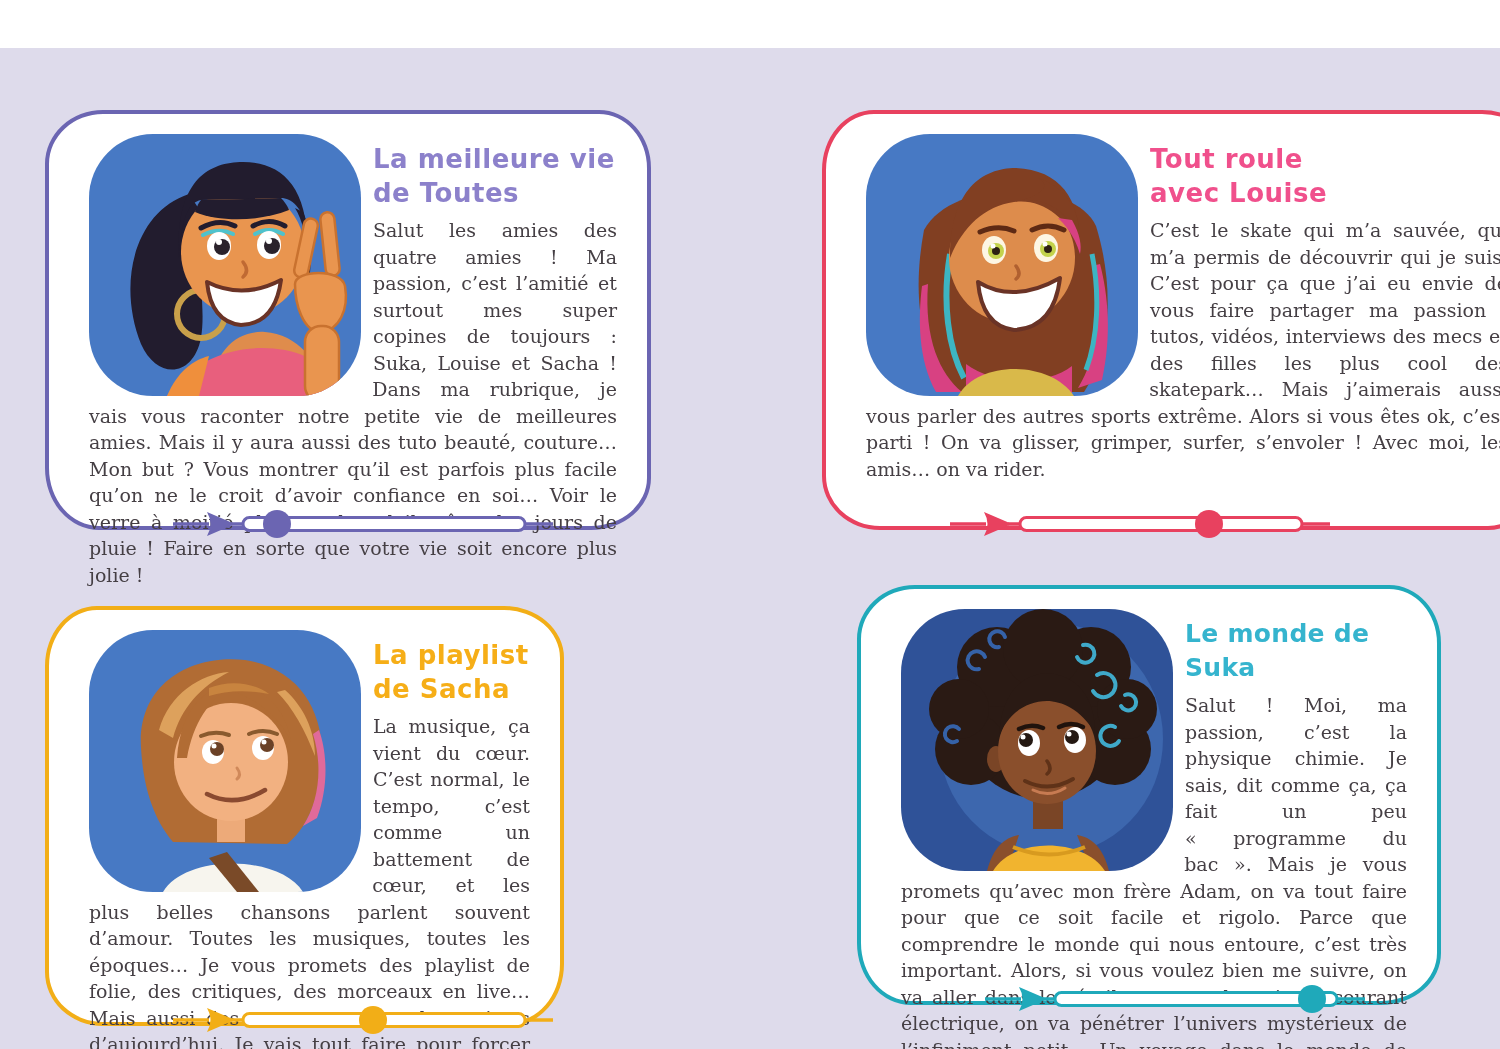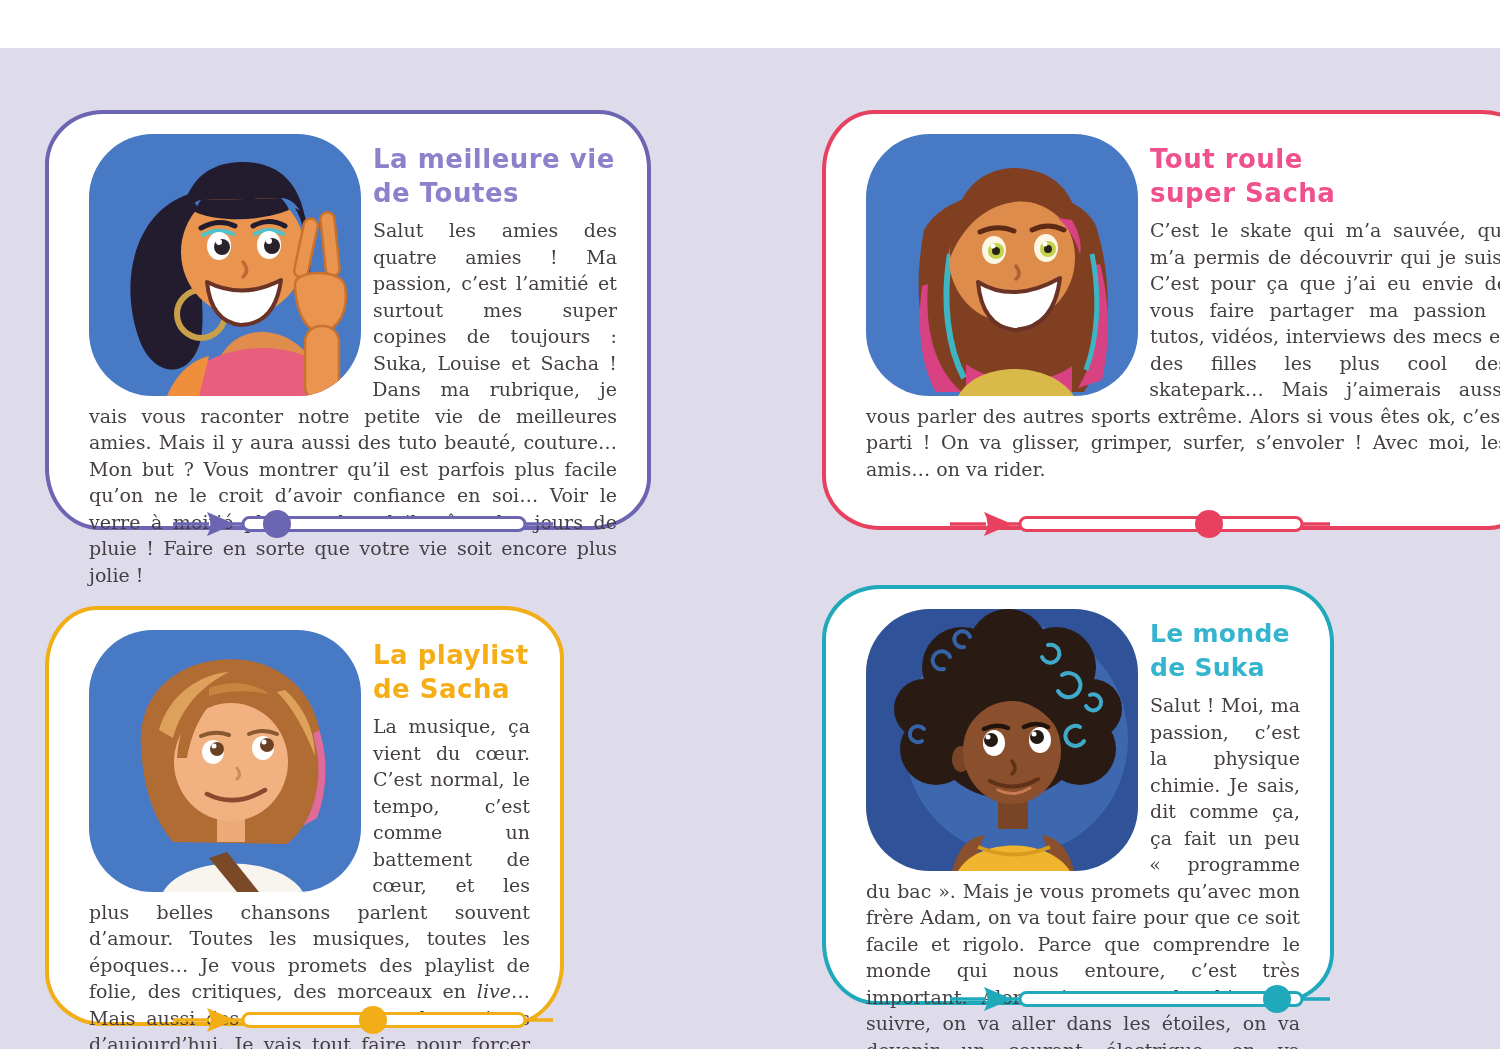--- a/index.html
+++ b/index.html
@@ -26,21 +26,21 @@
   .title {
     margin:2px 0 7px 0; font-family:"DejaVu Sans", sans-serif;
     font-weight:bold; font-size:26px; line-height:34px;
     letter-spacing:0.5px; color:var(--title-color);
   }
   .card-suka .title { font-size:25px; letter-spacing:0.3px; }
   .body {
     margin:0; font-size:19px; line-height:26.5px;
     text-align:justify; color:#453f44;
   }
-  .body .it { font-style:italic; }
+  .body .it { }
   .ornament {
     position:absolute; left:124px; bottom:-16px;
     width:380px; height:36px; color:var(--accent);
   }
 </style>
 </head>
 <body>
 
 <div class="page">
 
@@ -124,21 +124,21 @@
             <circle cx="130" cy="117" r="4" fill="#2c2014"></circle>
             <circle cx="127" cy="112" r="2.5" fill="#fff"></circle>
           <ellipse cx="180" cy="114" rx="12" ry="14" fill="#fdf6e3"></ellipse>
           <circle cx="182" cy="115" r="8" fill="#c3d24c"></circle>
             <circle cx="182" cy="115" r="4" fill="#2c2014"></circle>
             <circle cx="179" cy="110" r="2.5" fill="#fff"></circle>
           <path d="M150,132 q6,8 0,13" stroke="#b06030" stroke-width="3.5" fill="none" stroke-linecap="round"></path>
           <path d="M112,148 Q148,170 194,144 Q188,194 148,196 Q116,192 112,148 Z" fill="#fff" stroke="#6a3326" stroke-width="4" stroke-linejoin="round"></path>
         </g>
       </svg>
-      <h2 class="title"><span>Tout roule</span><br><span>super Sacha</span></h2>
+      <h2 class="title"><span>Tout roule</span><br><span>avec Louise</span></h2>
       <p class="body"><span>C’est le skate qui m’a sauvée, qui m’a permis de découvrir qui je suis. C’est pour ça que j’ai eu envie de vous faire partager ma passion&nbsp;: tutos, vidéos, interviews des mecs et des filles les plus cool des skatepark… Mais j’aimerais aussi vous parler des autres sports extrême. Alors si vous êtes ok, c’est parti&nbsp;! On va glisser, grimper, surfer, s’envoler&nbsp;! Avec moi, les amis… on va rider.</span></p>
     </div>
     <svg class="ornament" viewBox="0 0 380 36">
       <line x1="0" y1="18" x2="36" y2="18" stroke="currentColor" stroke-width="3.5"></line>
       <path d="M34,6 L62,18 L34,30 Q41,18 34,6 Z" fill="currentColor"></path>
       <line x1="58" y1="18" x2="74" y2="18" stroke="currentColor" stroke-width="3.5"></line>
       <rect x="70" y="11.5" width="282" height="13" rx="6.5" fill="#ffffff" stroke="currentColor" stroke-width="3"></rect>
       <line x1="352" y1="18" x2="380" y2="18" stroke="currentColor" stroke-width="3.5"></line>
       <circle cx="259" cy="18" r="14" fill="currentColor"></circle>
     </svg>
@@ -183,21 +183,21 @@
     <svg class="ornament" viewBox="0 0 380 36">
       <line x1="0" y1="18" x2="36" y2="18" stroke="currentColor" stroke-width="3.5"></line>
       <path d="M34,6 L62,18 L34,30 Q41,18 34,6 Z" fill="currentColor"></path>
       <line x1="58" y1="18" x2="74" y2="18" stroke="currentColor" stroke-width="3.5"></line>
       <rect x="70" y="11.5" width="282" height="13" rx="6.5" fill="#ffffff" stroke="currentColor" stroke-width="3"></rect>
       <line x1="352" y1="18" x2="380" y2="18" stroke="currentColor" stroke-width="3.5"></line>
       <circle cx="200" cy="18" r="14" fill="currentColor"></circle>
     </svg>
   </section>
 
-  <section class="card r1 card-suka" style="left: 822px; top: 537px; width: 512px; height: 420px; --accent: #1fa9ba; --title-color: #35b4ce;">
+  <section class="card r1 card-suka" style="left: 857px; top: 537px; width: 584px; height: 420px; --accent: #1fa9ba; --title-color: #35b4ce;">
     <div class="card-inner">
       <svg class="portrait" viewBox="0 0 272 262">
         <defs>
             <clipPath id="pD">
               <rect width="272" height="262" rx="64"></rect>
             </clipPath>
           </defs>
         <g clip-path="url(#pD)">
           <rect width="272" height="262" fill="#2f5298"></rect>
           <ellipse cx="150" cy="130" rx="112" ry="116" fill="#3d67ae"></ellipse>

